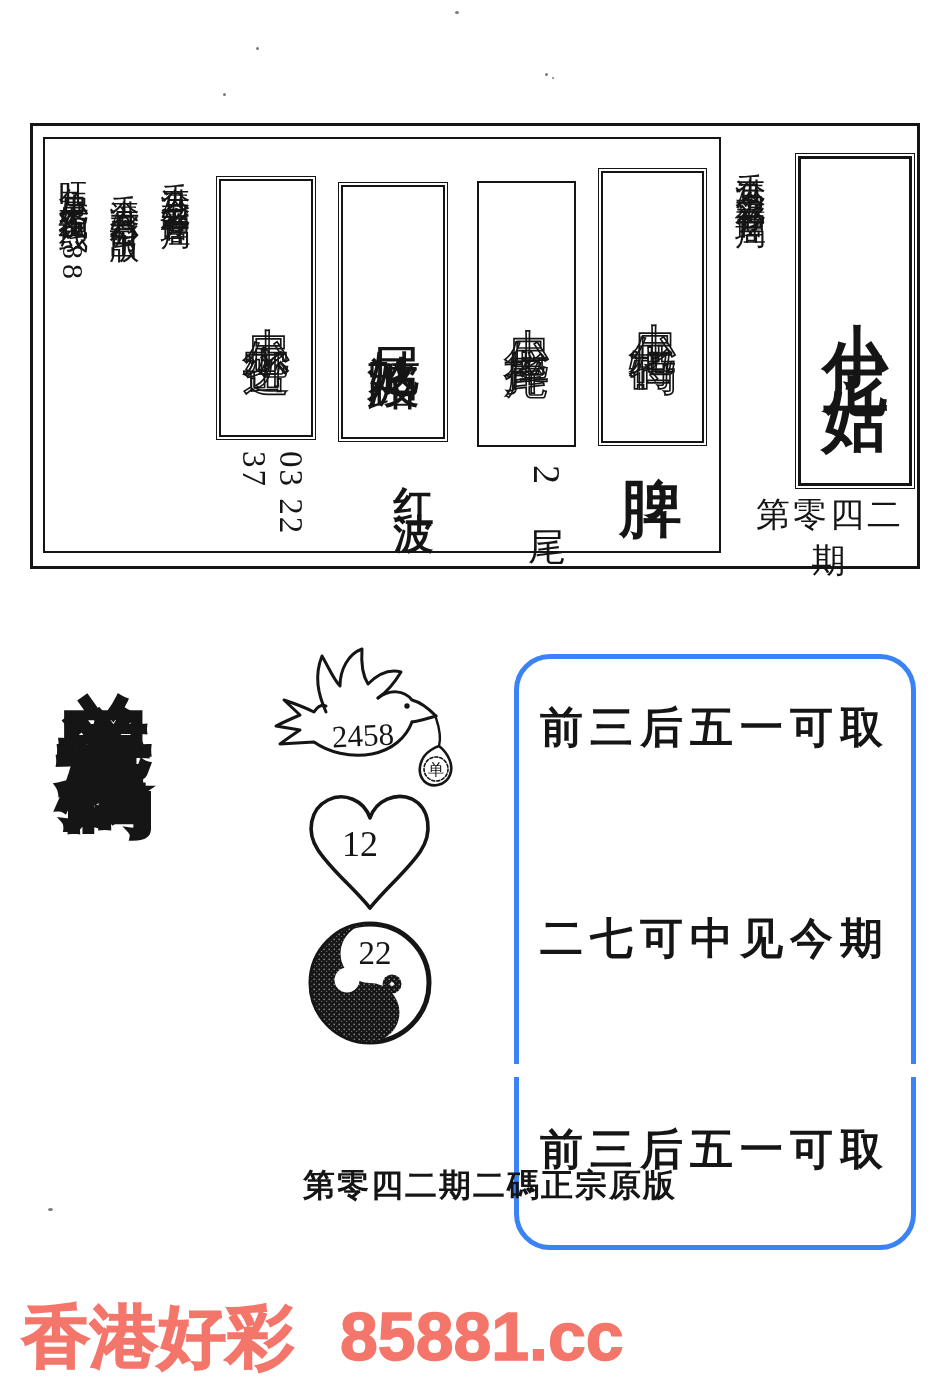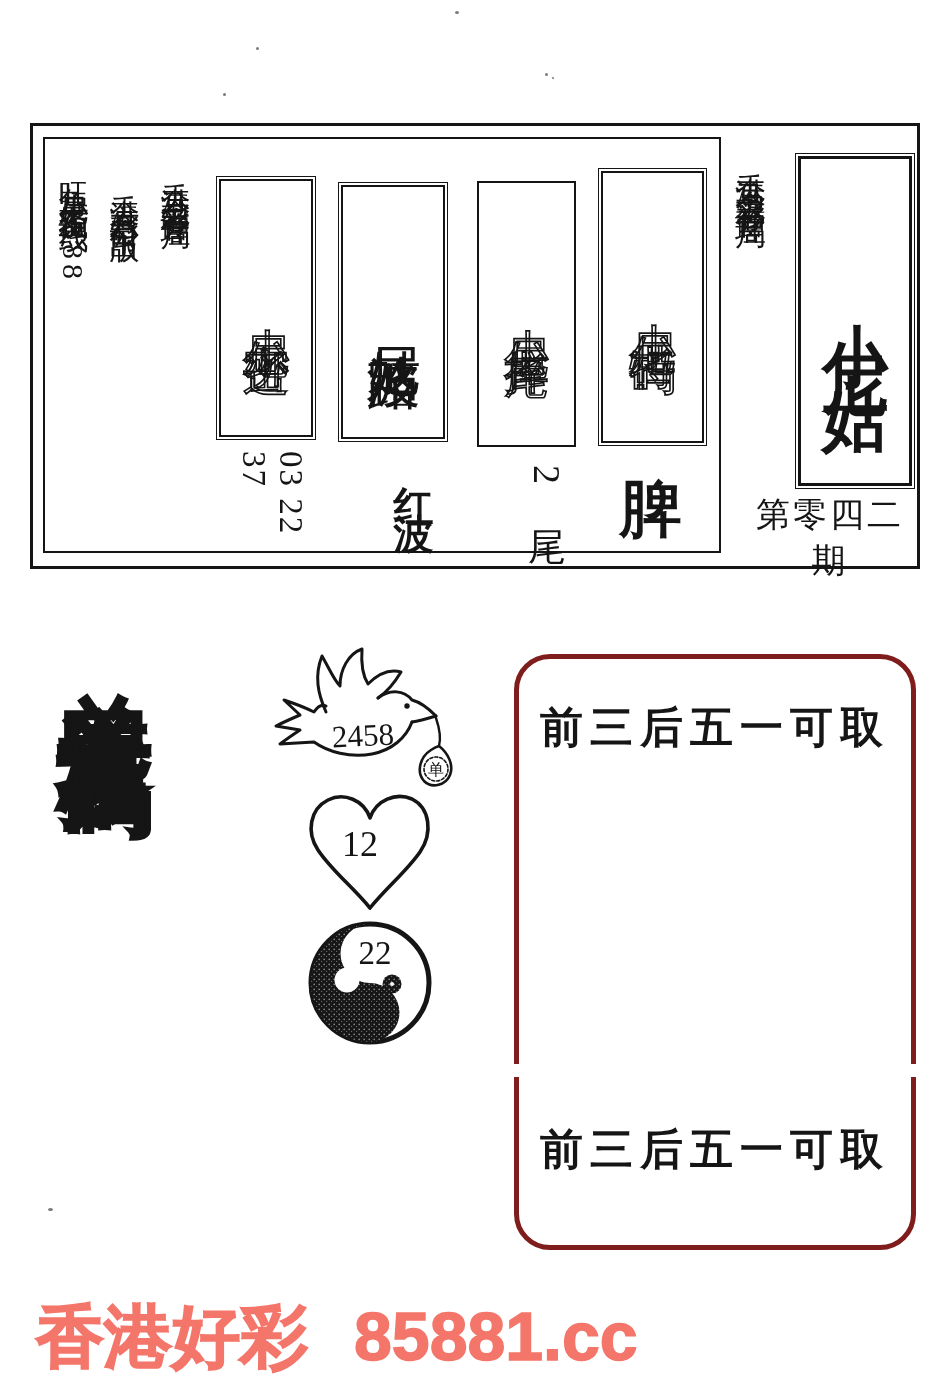--- a/index.html
+++ b/index.html
@@ -14,21 +14,21 @@
   .col{font-size:30px;letter-spacing:5px;line-height:1.08;}
   .tipbox{border:2px solid #151515;outline:1px solid #151515;outline-offset:2px;background:#fff;}
   .tipbox.single{outline:none;}
   .outline-cal{color:#fff;-webkit-text-stroke:1.7px #151515;text-stroke:1.7px #151515;}
   .solid-print{font-weight:normal;}
   .tipval{text-align:center;}
   .masthead-box{border:3px solid #151515;outline:1px solid #151515;outline-offset:2px;}
   
   .brand-title{font-family:"Liberation Sans",sans-serif;font-weight:900;
                -webkit-text-stroke:3px #151515;font-size:94px;letter-spacing:14px;line-height:1.06;}
-  .versebox{border:5px solid #7f1d1d;border-radius:36px;}
+  .versebox{border:5px solid #3b82f6;border-radius:36px;}
   .verse-line{font-size:43px;font-weight:bold;letter-spacing:7px;white-space:nowrap;}
   .caption{font-size:32px;font-weight:bold;letter-spacing:2px;text-align:center;}
   .footer-line{font-family:"Liberation Sans",sans-serif;font-weight:900;font-size:68px;
                -webkit-text-stroke:1.5px currentColor;white-space:nowrap;}
   .noise{position:absolute;background:#7a7a7a;border-radius:50%;}
   svg text{font-family:"Liberation Serif",serif;}
 </style>
 </head>
 <body>
 
@@ -114,23 +114,25 @@
     <circle cx="44" cy="62" r="12.5" fill="#ffffff"></circle>
     <circle cx="89" cy="66" r="9.5" fill="url(#stip)"></circle>
     <circle cx="89" cy="66" r="2" fill="#ffffff"></circle>
     <text x="72" y="46" font-size="33" fill="#151515" text-anchor="middle" stroke="#ffffff" stroke-width="5" paint-order="stroke">22</text>
   </svg>
 
   <div class="abs versebox" style="left:514px;top:654px;width:392px;height:480px;
        display:flex;flex-direction:column;justify-content:space-between;
        padding:40px 0 66px 0;box-sizing:content-box;">
     <div class="verse-line" style="align-self:center;">前三后五一可取</div>
+    <div class="verse-line" style="align-self:center;">二七可中见今期</div>
     <div class="verse-line" style="align-self:center;">前三后五一可取</div>
   </div>
 
   <div class="abs" style="left:505px;top:1064px;width:420px;height:13px;background:#fff;z-index:3;"></div>
 
+  <div class="abs caption" style="left:270px;top:1164px;width:440px;">第零四二期二碼正宗原版</div>
 
-  <div class="abs footer-line" style="left:36px;top:1292px;color:#f4766a;">
+  <div class="abs footer-line" style="left:22px;top:1292px;color:#f4766a;">
     <span>香港好彩</span><span style="margin-left:46px;">85881.cc</span>
   </div>
 
 </div>
 
 </body></html>

